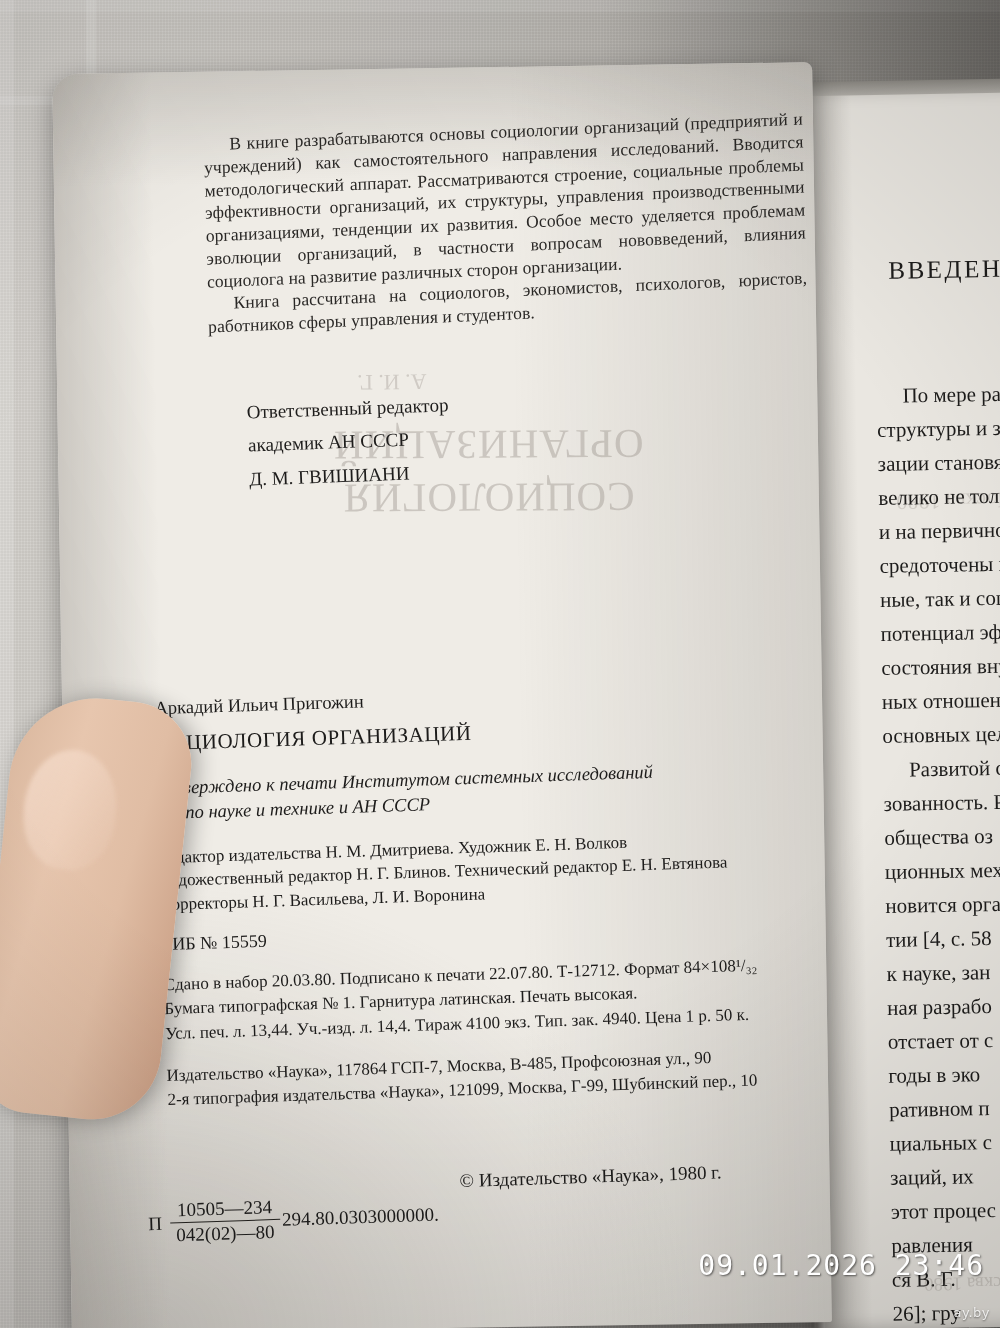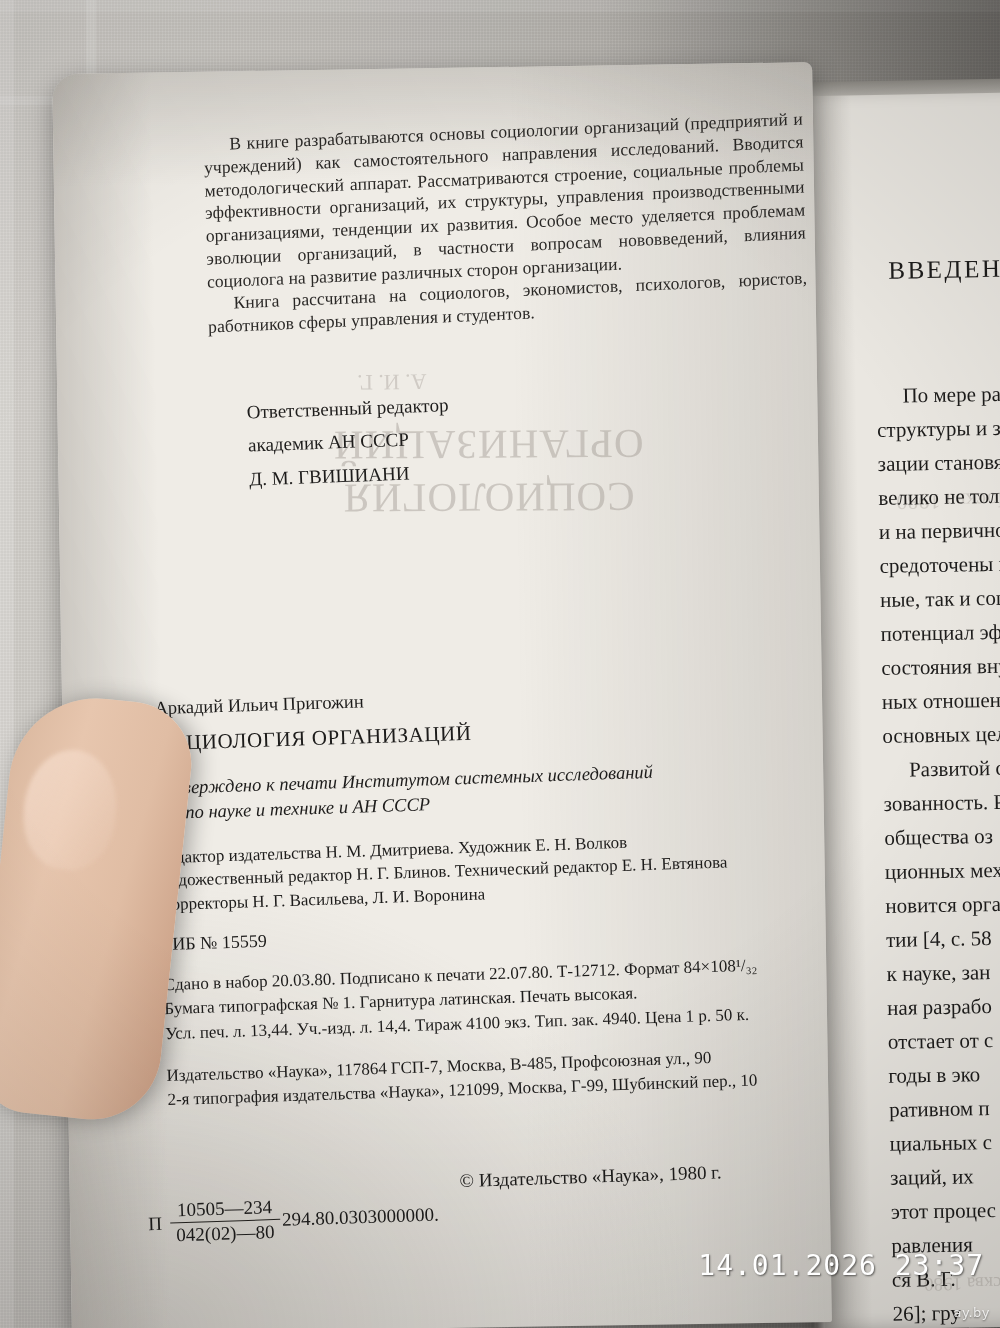--- a/index.html
+++ b/index.html
@@ -405,15 +405,15 @@
 
       </div>
     </div>
 
     <div class="thumb">
       <div class="thumb-nail"></div>
     </div>
   </div>
 
   <div class="vignette"></div>
-  <div class="timestamp">14.01.2026  23:37</div>
+  <div class="timestamp">09.01.2026  23:46</div>
   <div class="watermark">ay.by</div>
 </div>
 
 </body></html>

